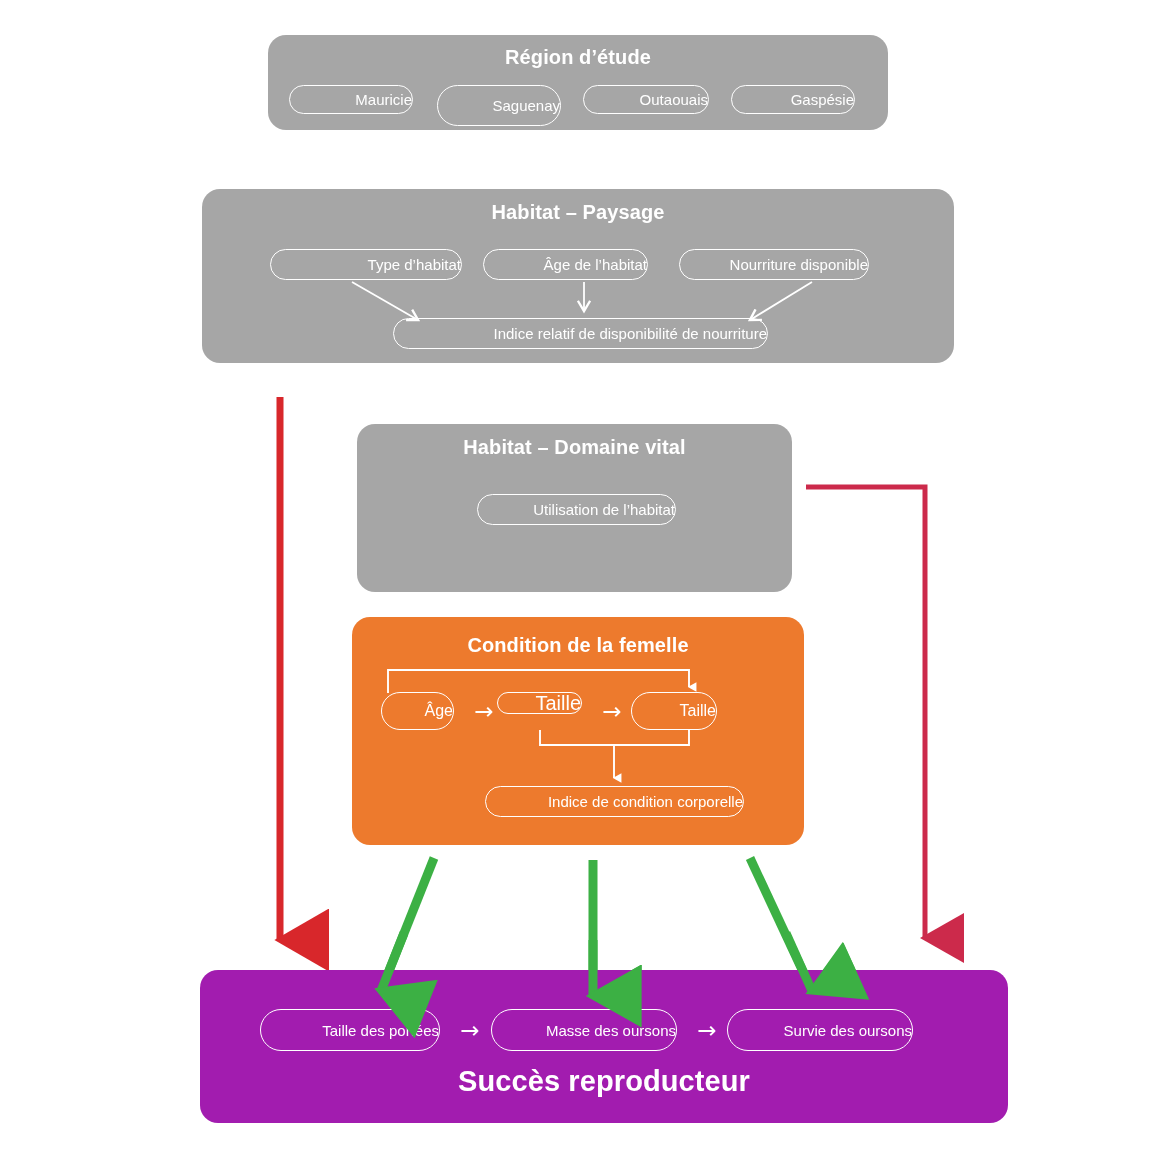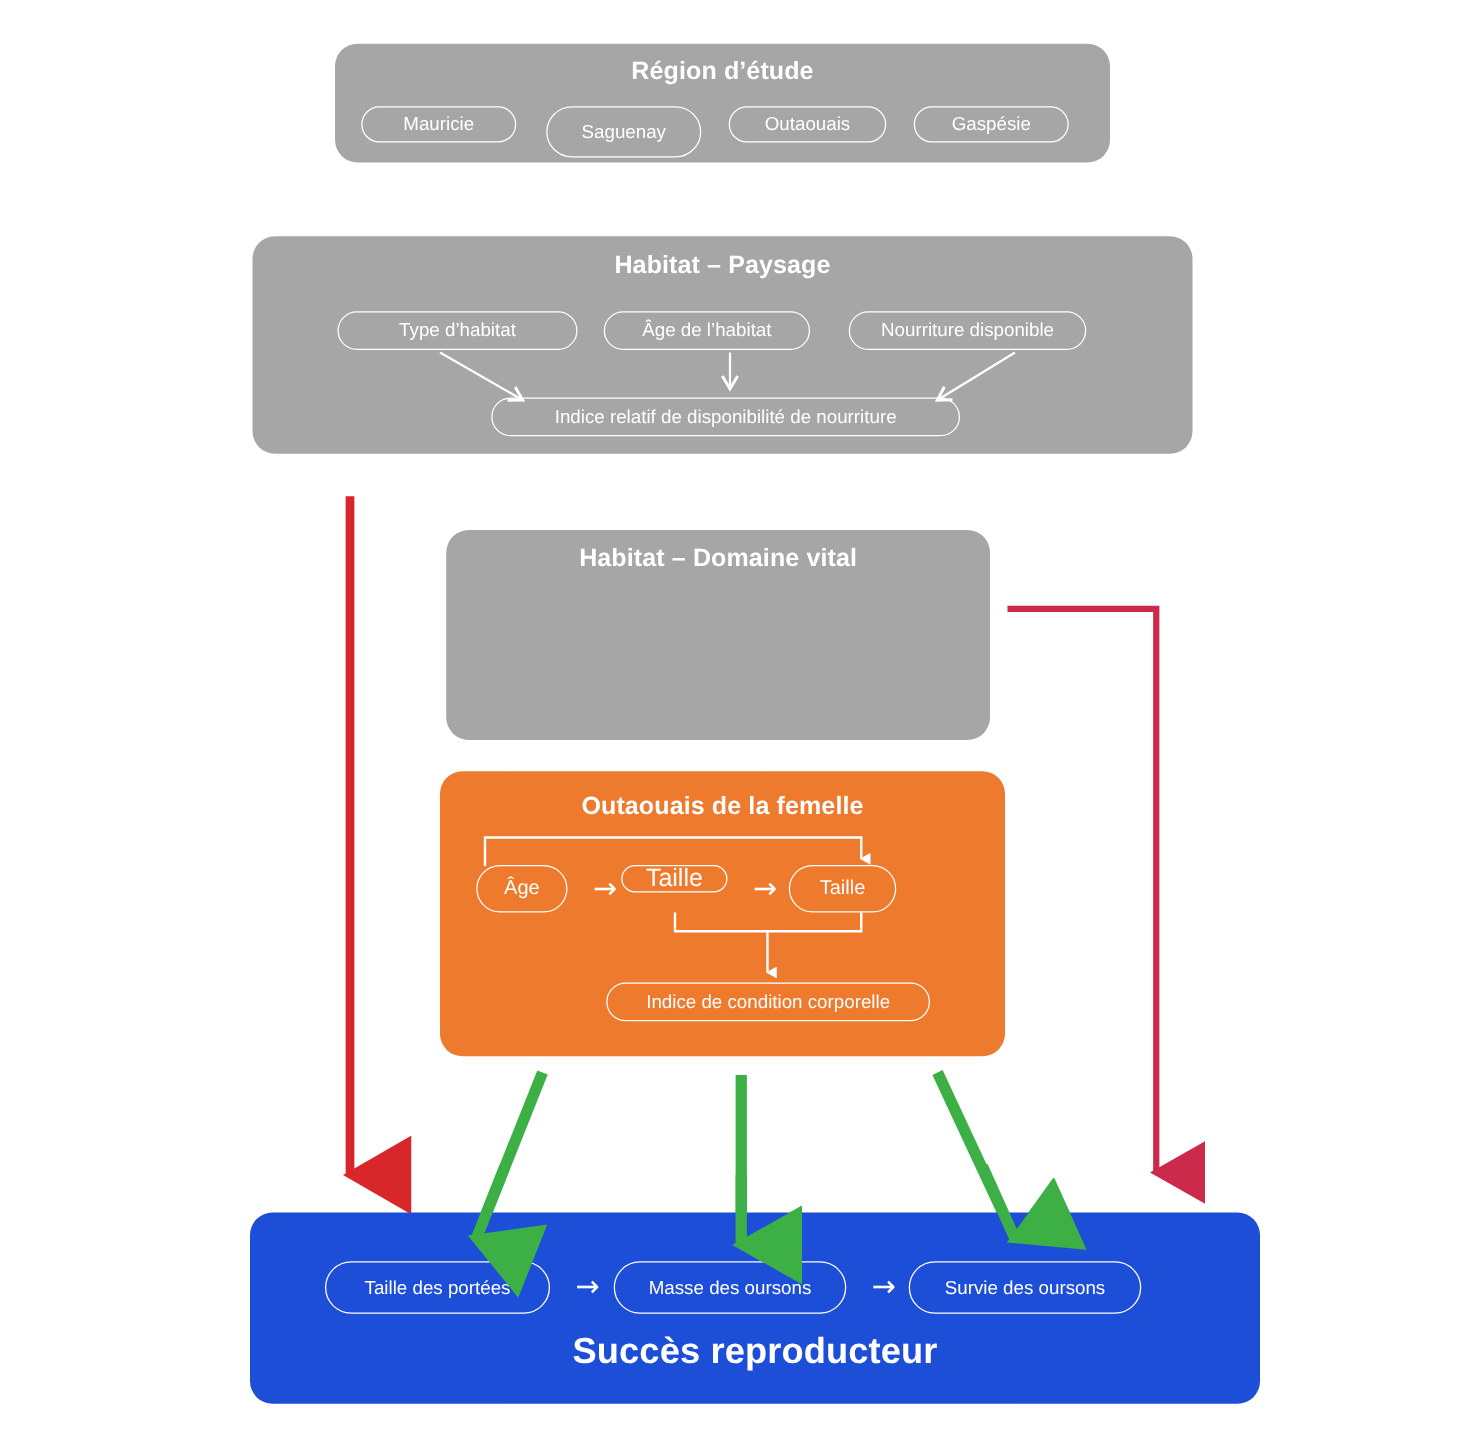--- a/index.html
+++ b/index.html
@@ -32,38 +32,38 @@
   .connectors.over  { z-index: 5; }
 
   
   .panel {
     position: absolute;
     border-radius: 18px;
     z-index: 3;
   }
   .panel.gray   { background: #a6a6a6; }
   .panel.orange { background: #ed7a2d; }
-  .panel.blue   { background: #1d4ed8; padding-left: 12px; }
+  .panel.blue   { background: #a21caf; padding-left: 12px; }
 
   .panel-title {
     position: absolute;
     left: 0; right: 0;
     text-align: center;
     color: #ffffff;
     font-weight: 700;
     letter-spacing: 0.1px;
     white-space: nowrap;
   }
 
   
   .pill {
     position: absolute;
     display: flex;
     align-items: center;
-    justify-content: center;
+    justify-content: flex-end;
     border: 1.6px solid #ffffff;
     border-radius: 999px;
     color: #ffffff;
     background: transparent;
     white-space: nowrap;
     z-index: 4;
   }
 
   .arrow-glyph {
     position: absolute;
@@ -151,23 +151,26 @@
   <div class="pill" style="left:393px; top:318px; width:375px; height:31px; font-size:15px;">
     <span>Indice relatif de disponibilité de nourriture</span>
   </div>
   <div class="pill" style="left:679px; top:249px; width:190px; height:31px; font-size:15px;">
     <span>Nourriture disponible</span>
   </div>
 
   <div class="panel gray" style="left:357px; top:424px; width:435px; height:168px;">
     <div class="panel-title" style="top:12px; font-size:20px;">Habitat – Domaine vital</div>
   </div>
+  <div class="pill" style="left:477px; top:494px; width:199px; height:31px; font-size:15px;">
+    <span>Utilisation de l’habitat</span>
+  </div>
 
   <div class="panel orange" style="left:352px; top:617px; width:452px; height:228px;">
-    <div class="panel-title" style="top:17px; font-size:20px;">Outaouais de la femelle</div>
+    <div class="panel-title" style="top:17px; font-size:20px;">Condition de la femelle</div>
   </div>
 
   <svg class="connectors over" viewBox="0 0 1172 1160" width="1172" height="1160">
 
     <path d="M 388 693 L 388 670 L 689 670 L 689 687" fill="none" stroke="#ffffff" stroke-width="1.9" marker-end="url(#mk-white-s)"></path>
 
     <path d="M 540 730 L 540 745 L 689 745 L 689 730" fill="none" stroke="#ffffff" stroke-width="1.9"></path>
     <line x1="614" y1="745" x2="614" y2="778" stroke="#ffffff" stroke-width="1.9" marker-end="url(#mk-white-s)"></line>
   </svg>
 

